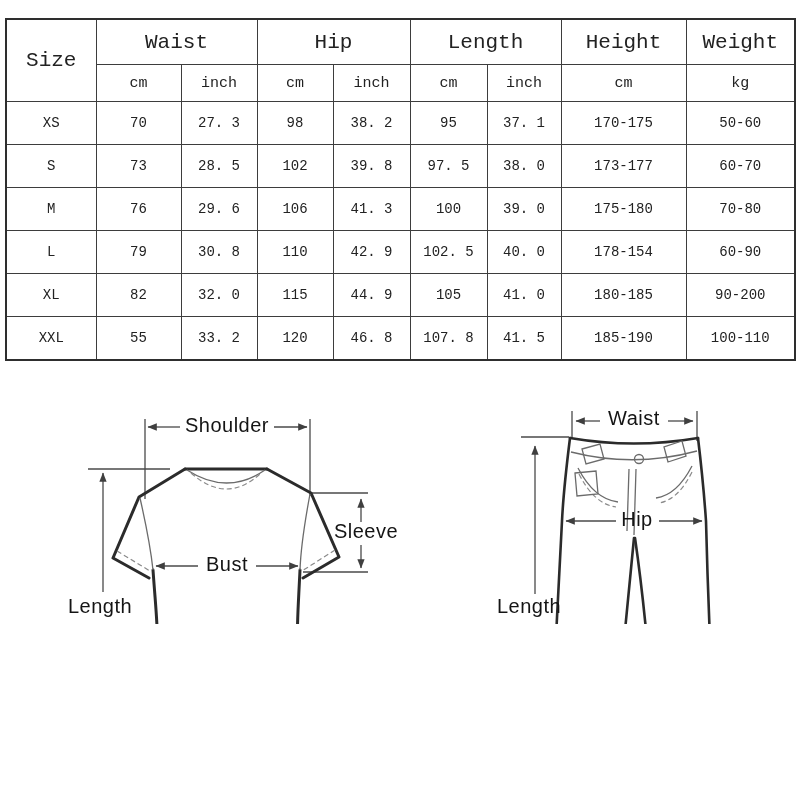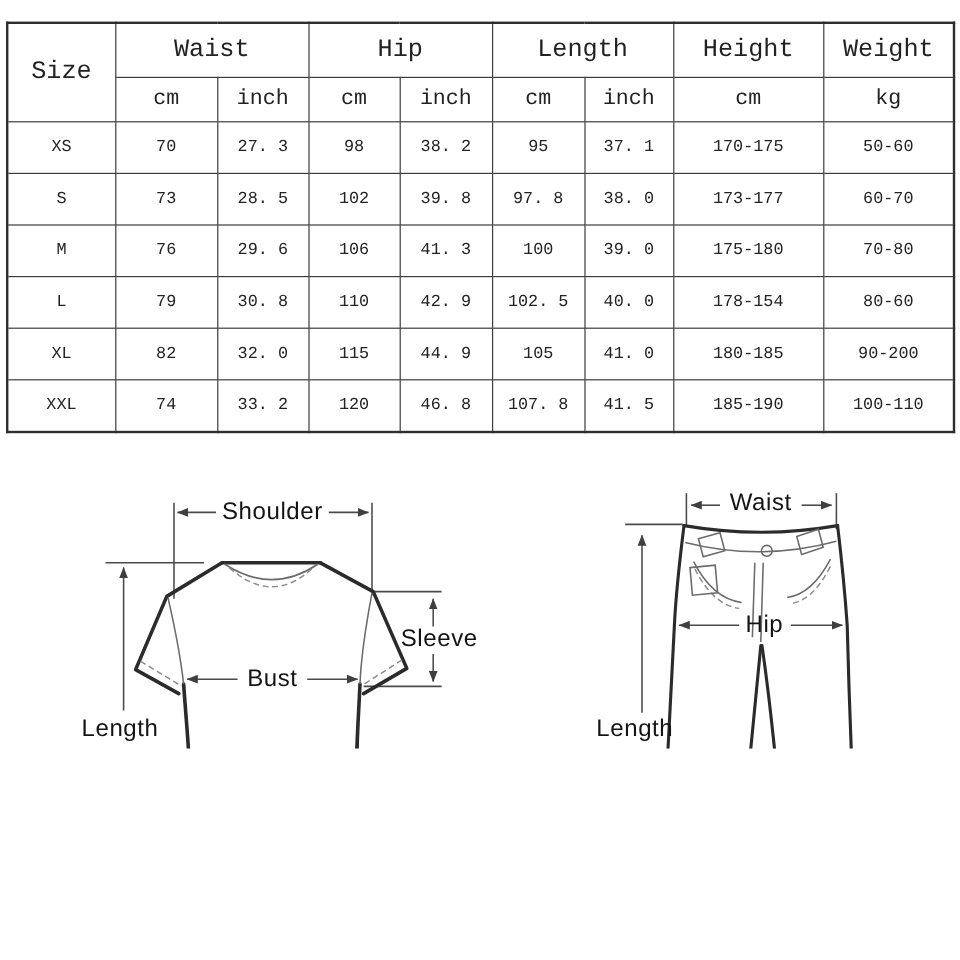--- a/index.html
+++ b/index.html
@@ -6,21 +6,21 @@
   .canvas{position:relative;width:800px;height:624px;background:#ffffff;overflow:hidden;
           font-family:"Liberation Sans",sans-serif;}
   
   table.size-chart{position:absolute;left:5px;top:18px;width:789px;border-collapse:collapse;
           table-layout:fixed;background:#fff;color:#222;
           font-family:"Liberation Mono","DejaVu Sans Mono",monospace;
           border:2px solid #2e2e2e;}
   table.size-chart th,table.size-chart td{border:1px solid #3d3d3d;text-align:center;
           vertical-align:middle;font-weight:normal;padding:0;overflow:hidden;}
   tr.r1 th{height:44px;font-size:21px;}
-  tr.r2 th{height:36px;font-size:18px;}
+  tr.r2 th{height:36px;font-size:15px;}
   th.unit-inch{font-size:13px;}
   th.corner{font-size:21px;}
   tbody td{height:42px;font-size:14px;}
   
   svg.diagram{position:absolute;}
   .dim-line{stroke:#4a4a4a;stroke-width:1.3;fill:none;}
   .thick{stroke:#2b2b2b;stroke-width:3;fill:none;stroke-linejoin:round;stroke-linecap:round;}
   .thick2{stroke:#2b2b2b;stroke-width:2.6;fill:none;stroke-linejoin:round;stroke-linecap:round;}
   .thin{stroke:#6b6b6b;stroke-width:1.3;fill:none;}
   .dashed{stroke:#8a8a8a;stroke-width:1.2;fill:none;stroke-dasharray:5 3;}
@@ -75,21 +75,21 @@
         <td>37. 1</td>
         <td>170-175</td>
         <td>50-60</td>
       </tr>
       <tr>
         <td>S</td>
         <td>73</td>
         <td>28. 5</td>
         <td>102</td>
         <td>39. 8</td>
-        <td>97. 8</td>
+        <td>97. 5</td>
         <td>38. 0</td>
         <td>173-177</td>
         <td>60-70</td>
       </tr>
       <tr>
         <td>M</td>
         <td>76</td>
         <td>29. 6</td>
         <td>106</td>
         <td>41. 3</td>
@@ -100,36 +100,36 @@
       </tr>
       <tr>
         <td>L</td>
         <td>79</td>
         <td>30. 8</td>
         <td>110</td>
         <td>42. 9</td>
         <td>102. 5</td>
         <td>40. 0</td>
         <td>178-154</td>
-        <td>80-60</td>
+        <td>60-90</td>
       </tr>
       <tr>
         <td>XL</td>
         <td>82</td>
         <td>32. 0</td>
         <td>115</td>
         <td>44. 9</td>
         <td>105</td>
         <td>41. 0</td>
         <td>180-185</td>
         <td>90-200</td>
       </tr>
       <tr>
         <td>XXL</td>
-        <td>74</td>
+        <td>55</td>
         <td>33. 2</td>
         <td>120</td>
         <td>46. 8</td>
         <td>107. 8</td>
         <td>41. 5</td>
         <td>185-190</td>
         <td>100-110</td>
       </tr>
     </tbody>
   </table>

